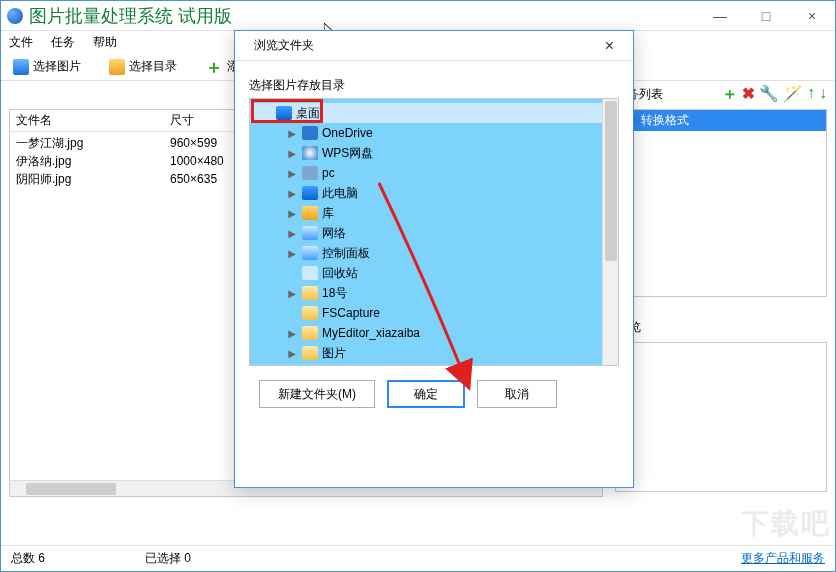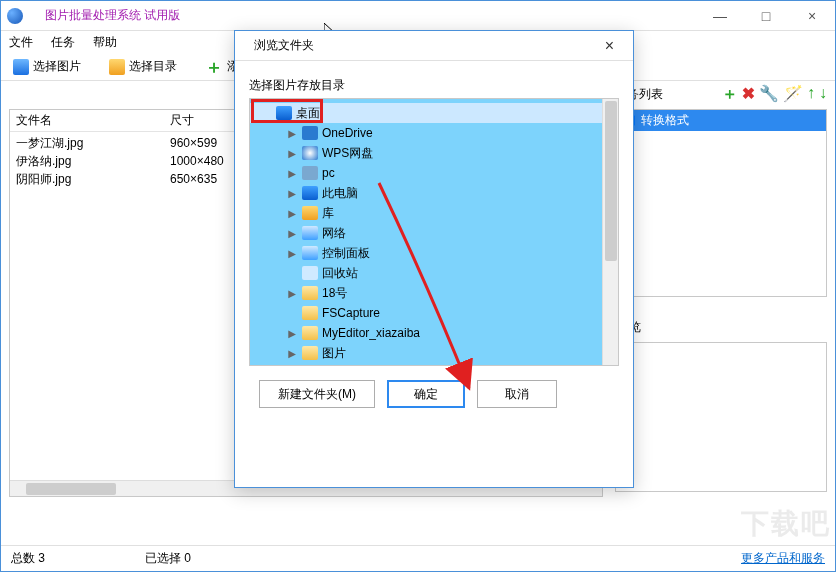--- a/index.html
+++ b/index.html
@@ -1,20 +1,20 @@
 <!DOCTYPE html>
 <html><head>
 <meta charset="utf-8">
 <style>
   * { box-sizing: border-box; font-family: "Microsoft YaHei", "SimSun", sans-serif; }
   body { margin: 0; background: #fff; font-size: 12px; color: #000; width: 836px; height: 572px; overflow: hidden; position: relative; }
   .main-window { width: 836px; height: 572px; border: 1px solid #4a90d9; background: #fff; position: relative; }
   .titlebar { height: 30px; display: flex; align-items: center; padding: 0 0 0 6px; border-bottom: 1px solid #e0e0e0; }
   .titlebar .app-icon { width: 16px; height: 16px; border-radius: 50%; background: radial-gradient(circle at 30% 30%, #6ab0ff, #1657b8); margin-right: 6px; }
-  .titlebar .title { flex: 1; font-size: 12px; color: #a21caf; margin-left: 16px; }
+  .titlebar .title { flex: 1; font-size: 18px; color: #15803d; }
   .win-controls { display: flex; }
   .win-controls .btn { width: 46px; height: 30px; display: flex; align-items: center; justify-content: center; color: #555; font-size: 14px; }
   .menubar { height: 22px; display: flex; align-items: center; padding: 0 8px; gap: 18px; }
   .menubar div { font-size: 12px; }
   .toolbar { height: 28px; display: flex; align-items: center; padding: 2px 8px; gap: 20px; border-bottom: 1px solid #e0e0e0; }
   .tbtn { display: flex; align-items: center; gap: 4px; padding: 2px 4px; }
   .tbtn .ic { width: 16px; height: 16px; display: inline-block; }
   .ic-img { background: linear-gradient(#6fb8ff,#1a6fe0); border-radius: 2px; position: relative; }
   .ic-folder { background: linear-gradient(#ffd870,#f0a020); border-radius: 2px; }
   .ic-plus { color: #2aa52a; font-weight: bold; font-size: 18px; line-height: 14px; }
@@ -162,21 +162,21 @@
         </div>
       </div>
       <div class="section-label preview-lbl">预览</div>
       <div class="preview-box"></div>
     </div>
   </div>
 
   <div class="watermark">下载吧</div>
 
   <div class="statusbar">
-    <span>总数  3</span>
+    <span>总数  6</span>
     <span class="sp"></span>
     <span>已选择  0</span>
     <a class="link">更多产品和服务</a>
   </div>
 
   <svg class="cursor" style="left:323px;top:22px" width="16" height="20">
       <path d="M0 0 L0 16 L4 12 L7 18 L9 17 L6 11 L12 11 Z" fill="#fff" stroke="#000" stroke-width="1"></path>
     </svg>
 </div>
 

